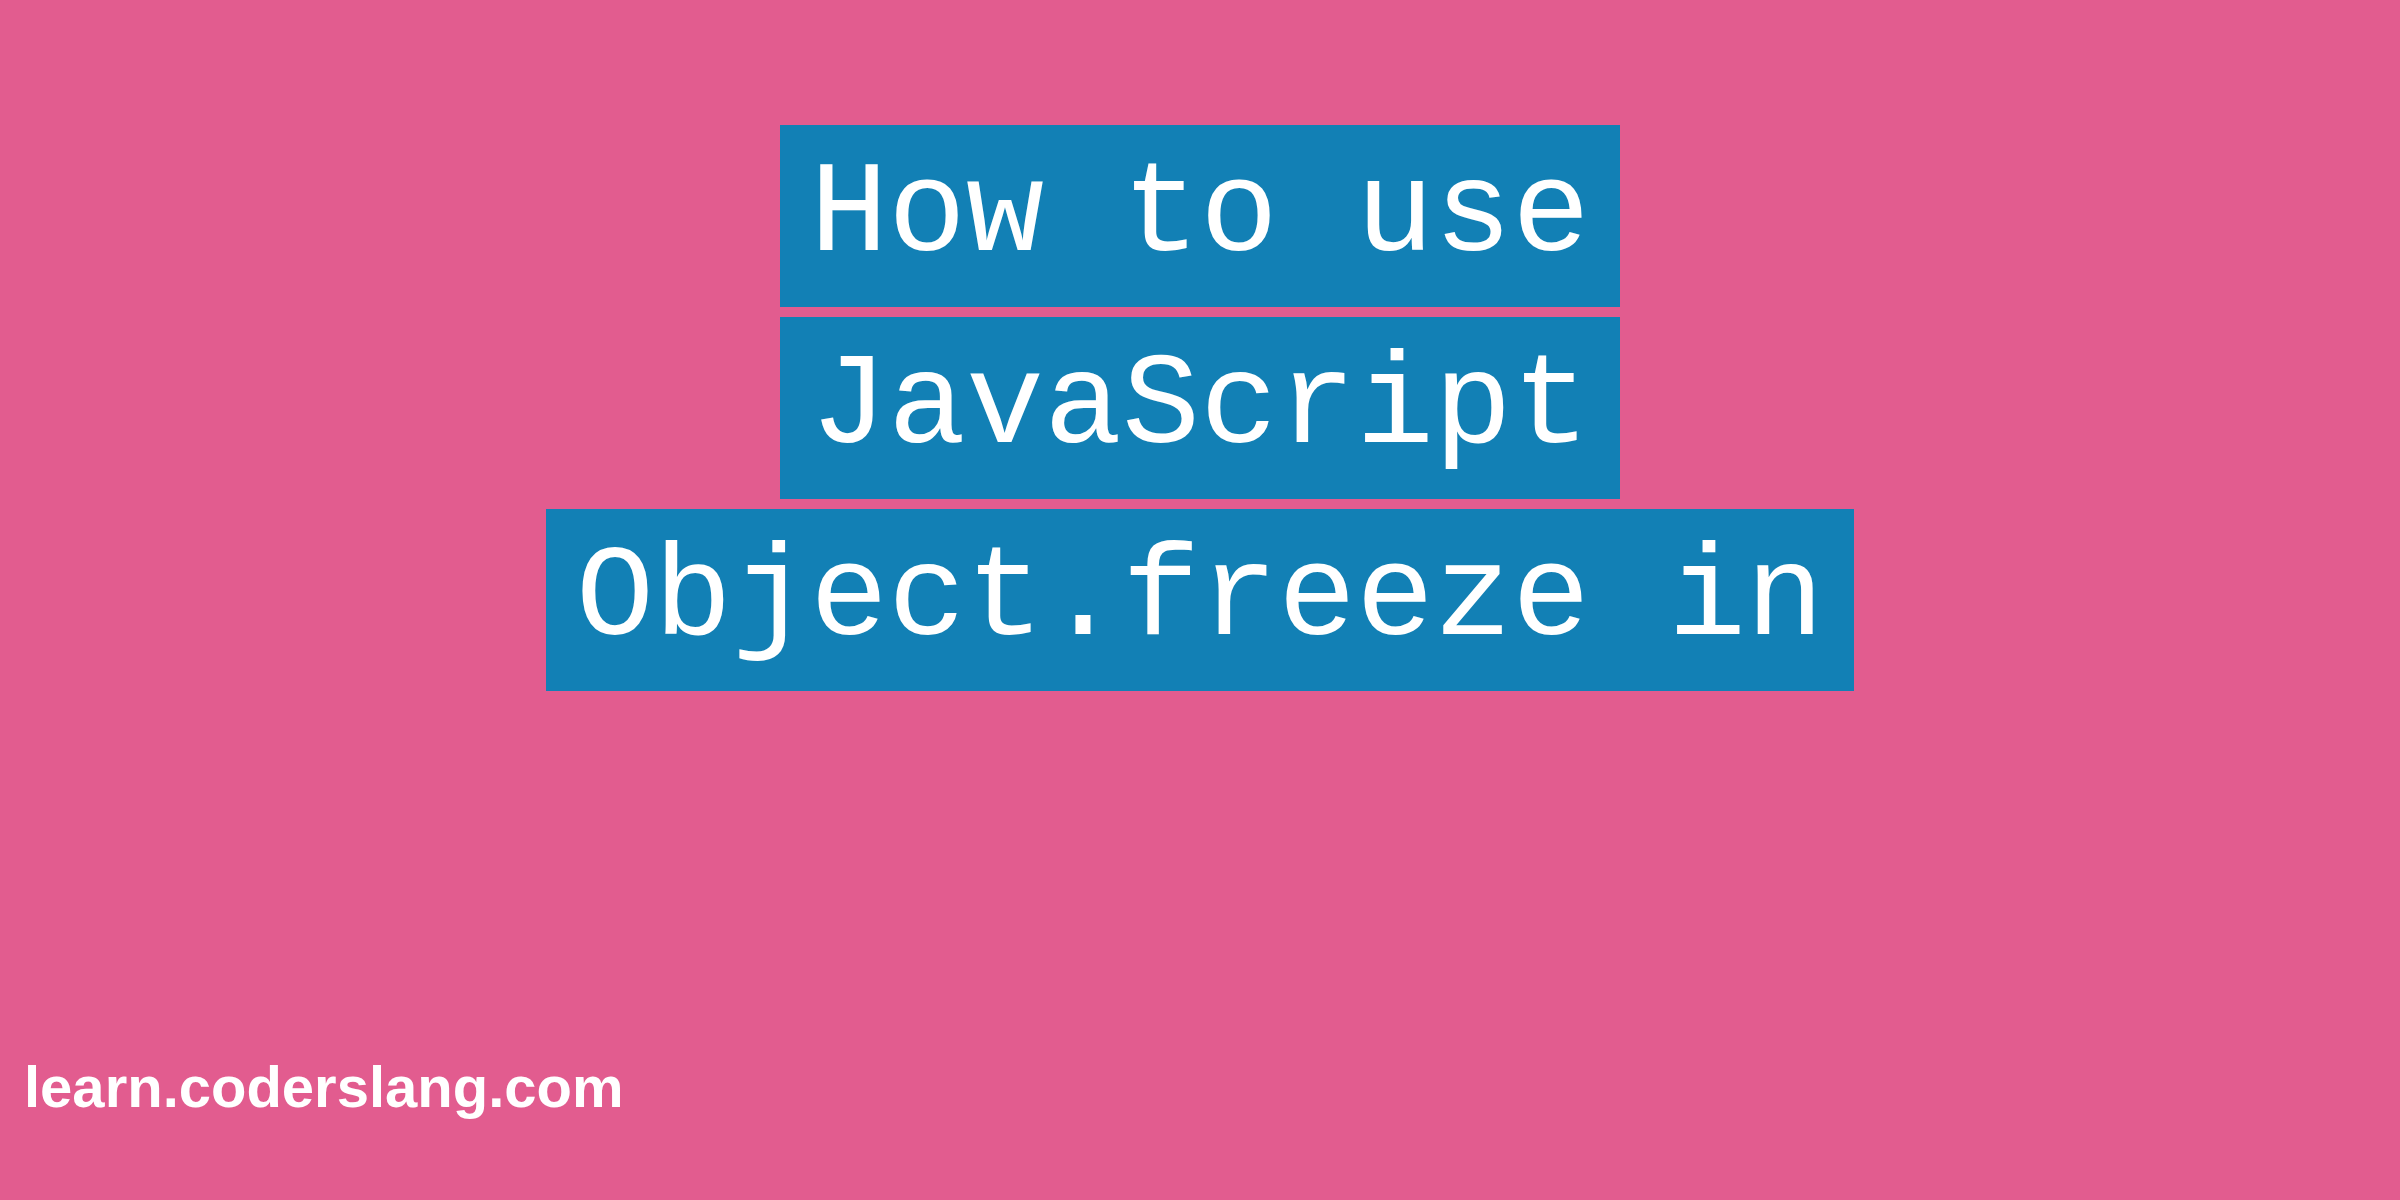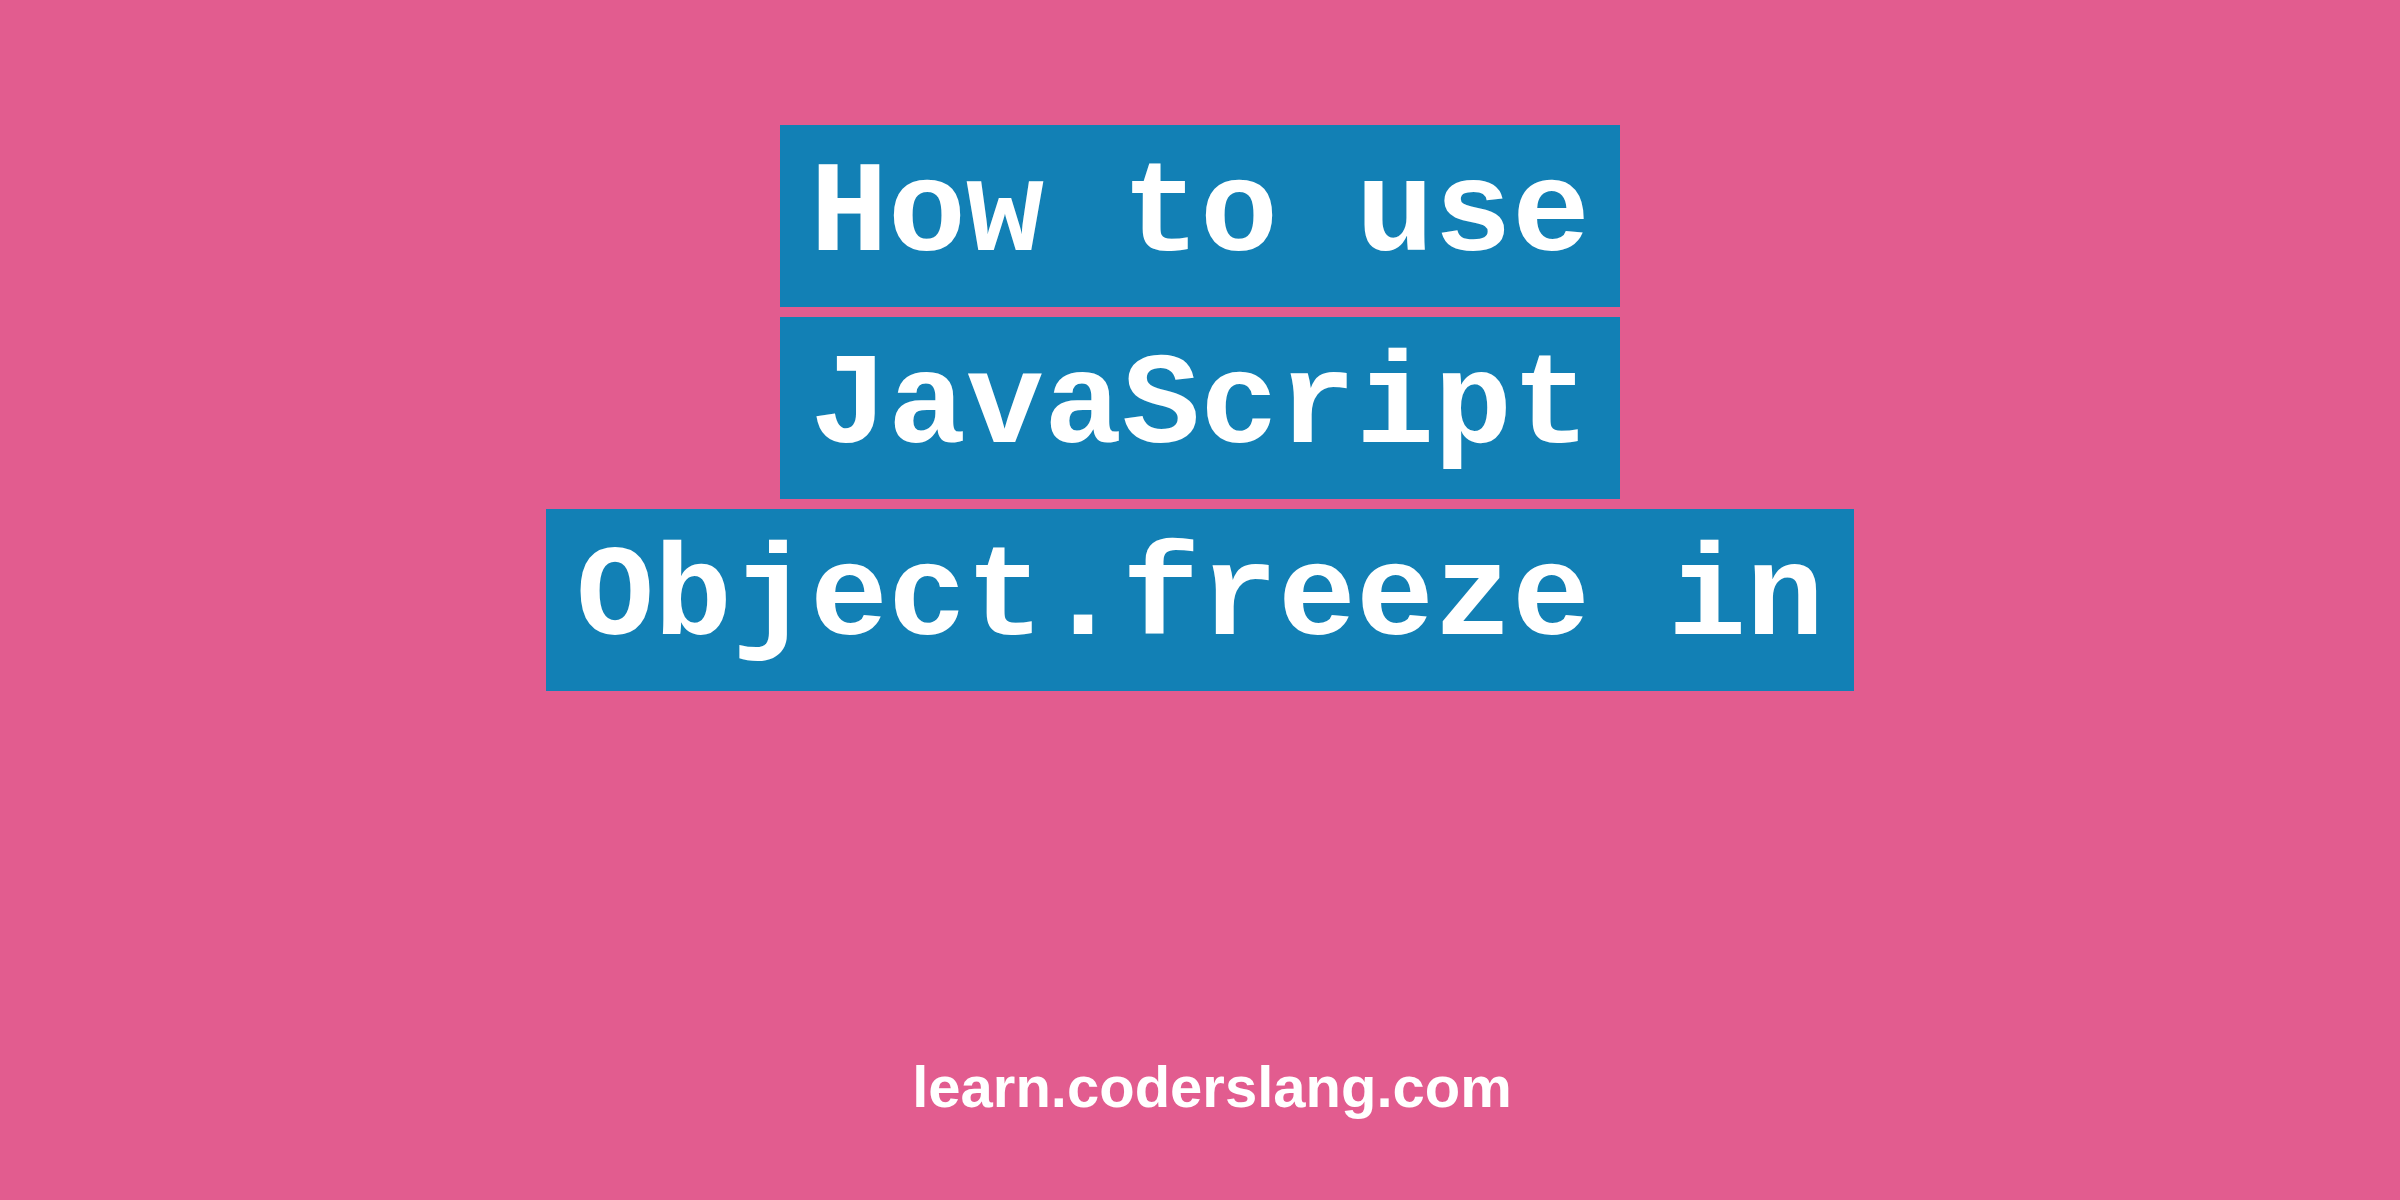--- a/index.html
+++ b/index.html
@@ -21,32 +21,32 @@
       right: 0;
       text-align: center;
       padding: 0 100px;
     }
     .title-line {
       display: inline-block;
       background-color: #1280b5;
       color: #ffffff;
       font-family: 'Courier New', Courier, monospace;
       font-size: 130px;
-      font-weight: bold;
+      font-weight: normal;
       line-height: 1.4;
       padding: 0 30px;
       margin: 5px 0;
       white-space: nowrap;
     }
     .footer-url {
       position: absolute;
       bottom: 80px;
       left: 0;
       right: 0;
-      text-align: center;
+      text-align: left;
       color: #ffffff;
       font-family: Arial, Helvetica, sans-serif;
       font-size: 58px;
       font-weight: bold;
       padding-left: 24px;
     }
   </style>
 </head>
 <body>
 

